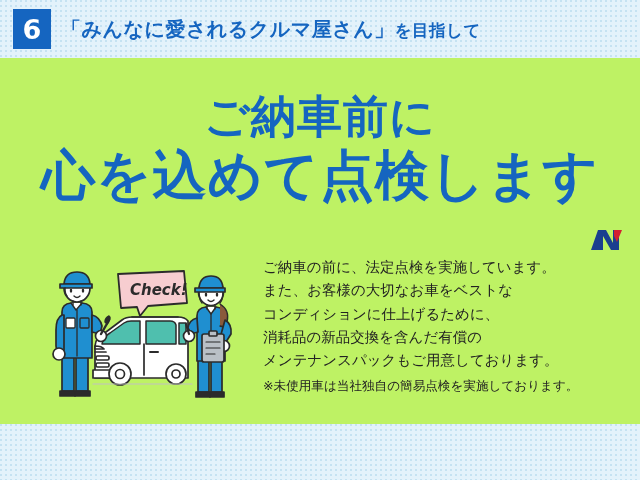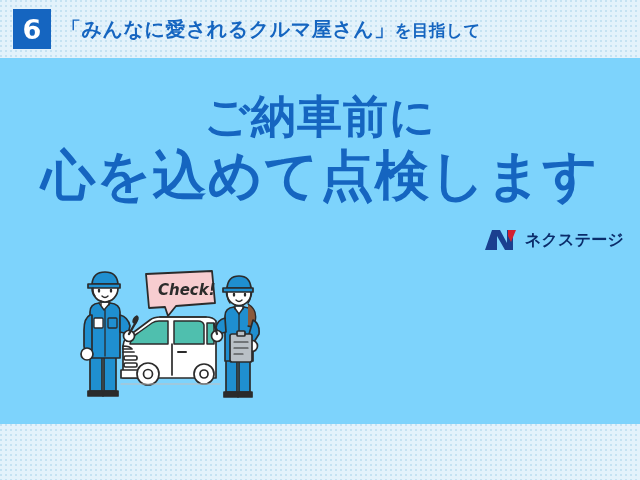--- a/index.html
+++ b/index.html
@@ -62,21 +62,21 @@
     font-size: 16.5px;
     font-weight: bold;
     letter-spacing: 0.5px;
     text-align: right;
   }
 
   
   #main {
     position: absolute;
     top: 58px; left: 0; right: 0; bottom: 56px;
-    background: #7dd3fc;
+    background: #bef264;
   }
 
   
   #headline {
     position: absolute;
     top: 34px; left: 0; right: 0;
     text-align: center;
     color: #1565c0;
     font-weight: bold;
     line-height: 1.12;
@@ -100,21 +100,21 @@
   #body-copy .note {
     display: block;
     font-size: 12.6px;
     margin-top: 3px;
     letter-spacing: 0;
   }
 
   
   #illustration {
     position: absolute;
-    left: 80px; top: 202px;
+    left: 52px; top: 202px;
     width: 200px; height: 145px;
   }
   #illustration svg { display: block; }
 
   
   #footer-logo {
     position: absolute;
     right: 16px; top: 50%;
     transform: translateY(-50%);
     display: flex; align-items: center;
@@ -143,20 +143,28 @@
     </div>
   </div>
 
   <div id="main">
 
     <div id="headline">
       <span id="headline-line1">ご納車前に</span>
       <span id="headline-line2">心を込めて点検します</span>
     </div>
 
+    <div id="body-copy">
+      <span class="line">ご納車の前に、法定点検を実施しています。</span>
+      <span class="line">また、お客様の大切なお車をベストな</span>
+      <span class="line">コンディションに仕上げるために、</span>
+      <span class="line">消耗品の新品交換を含んだ有償の</span>
+      <span class="line">メンテナンスパックもご用意しております。</span>
+      <span class="note">※未使用車は当社独自の簡易点検を実施しております。</span>
+    </div>
 
     <div id="illustration">
       <svg width="200" height="145" viewBox="0 0 200 145" xmlns="http://www.w3.org/2000/svg">
         <g stroke="#2b2b2b" stroke-width="1.7" stroke-linecap="round" stroke-linejoin="round" fill="none">
 
           <g>
 
             <path d="M43 118 L43 86 Q44 76 54 72 L70 60 Q74 57 80 57 L126 57 Q133 57 136 61
                      L136 118 Z" fill="#ffffff"></path>
 
@@ -280,16 +288,15 @@
       </svg>
     </div>
   </div>
 
   <div class="dots" id="footer-band"></div>
   <div id="footer-logo">
     <svg id="logo-mark" width="34" height="22" viewBox="0 0 34 22">
       <path d="M1 21 L8 1 L16 1 L23 14 L23 1 L29 1 L29 21 L21 21 L13 7 L13 21 Z" fill="#1a3f8f"></path>
       <path d="M24 1 L32 1 L27 13 L24 7 Z" fill="#d32030"></path>
     </svg>
-    <span id="logo-text">ネクステージ</span>
   </div>
 
 </div>
 
 </body></html>

